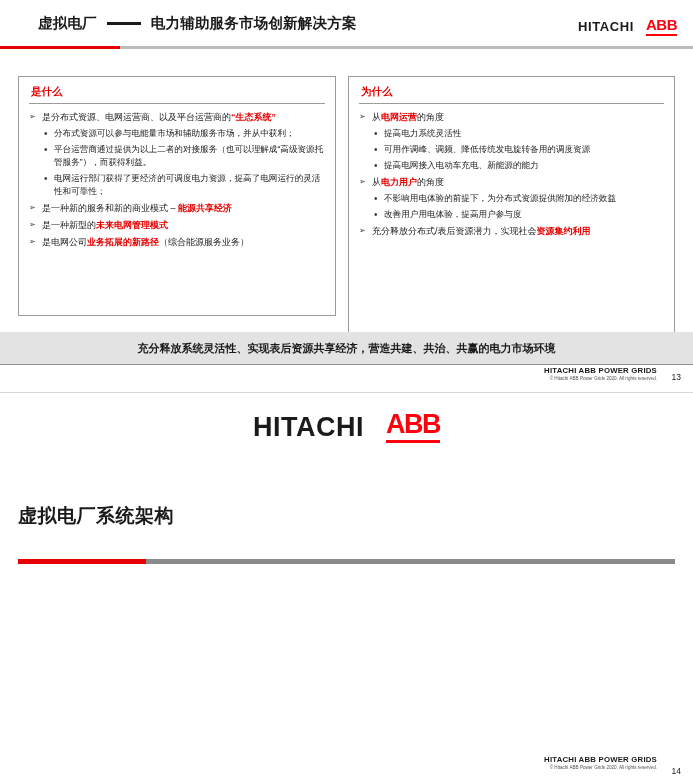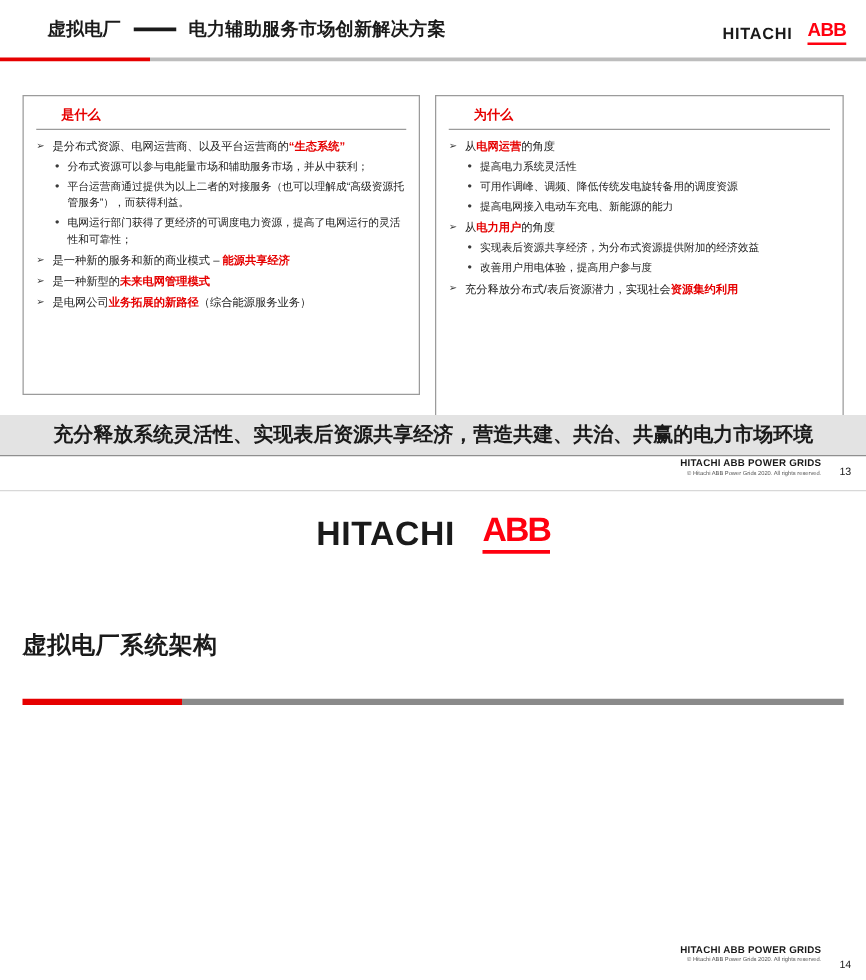--- a/index.html
+++ b/index.html
@@ -85,21 +85,21 @@
     border: 1px solid #9b9b9b;
     background: #ffffff;
     padding: 8px 10px 10px 10px;
   }
   .panel-left  { left: 18px;  top: 76px; width: 318px; height: 240px; }
   .panel-right { left: 348px; top: 76px; width: 327px; height: 264px; }
   .panel-head {
     font-size: 10.5px;
     font-weight: bold;
     color: #e60000;
-    margin: 0 0 2px 20px;
+    margin: 0 0 2px 2px;
   }
   .panel-head-rule {
     height: 1px;
     background: #9b9b9b;
     margin: 4px 0 7px 0;
   }
   ul.lvl1 { list-style: none; margin: 0; padding: 0; }
   ul.lvl1 > li {
     position: relative;
     padding-left: 13px;
@@ -138,21 +138,21 @@
   .banner {
     position: absolute;
     left: 0; top: 332px;
     width: 693px; height: 32px;
     background: #e3e3e3;
     display: flex;
     align-items: center;
     justify-content: center;
   }
   .banner-text {
-    font-size: 16px;
+    font-size: 11px;
     font-weight: bold;
     color: #1a1a1a;
   }
   .footer-rule {
     position: absolute;
     left: 0; top: 364px;
     width: 693px; height: 1px;
     background: #8f8f8f;
   }
   .footer-brand {
@@ -304,21 +304,21 @@
         <span>从</span><span class="red bold">电网运营</span><span>的角度</span>
         <ul class="lvl2">
           <li>提高电力系统灵活性</li>
           <li>可用作调峰、调频、降低传统发电旋转备用的调度资源</li>
           <li>提高电网接入电动车充电、新能源的能力</li>
         </ul>
       </li>
       <li>
         <span>从</span><span class="red bold">电力用户</span><span>的角度</span>
         <ul class="lvl2">
-          <li>实现表后资源共享经济，为分布式资源提供附加的经济效益</li>
+          <li>不影响用电体验的前提下，为分布式资源提供附加的经济效益</li>
           <li>改善用户用电体验，提高用户参与度</li>
         </ul>
       </li>
       <li>
         <span>充分释放分布式/表后资源潜力，实现社会</span><span class="red bold">资源集约利用</span>
       </li>
     </ul>
   </div>
 
   <div class="banner">

